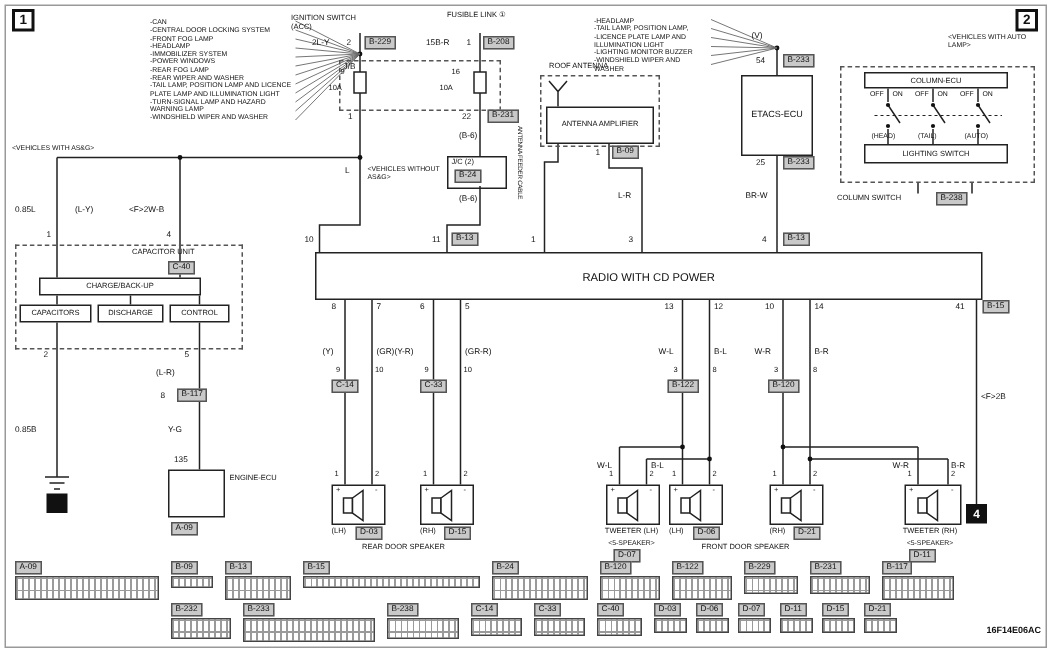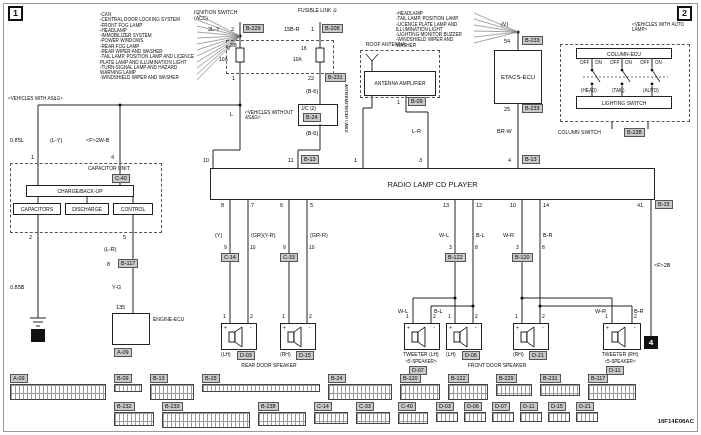--- a/index.html
+++ b/index.html
@@ -213,21 +213,21 @@
 <span class="ab f5 nw" style="left:558px;top:130px">COLUMN SWITCH</span>
 <span class="ab chip" style="left:624px;top:128px">B-238</span>
 
 <span class="ab f55 nw" style="left:203px;top:157px">10</span>
 <span class="ab f55 nw" style="left:288px;top:157px">11</span>
 <span class="ab chip" style="left:301px;top:155px">B-13</span>
 <span class="ab f55 nw" style="left:354px;top:157px">1</span>
 <span class="ab f55 nw" style="left:419px;top:157px">3</span>
 <span class="ab f55 nw" style="left:508px;top:157px">4</span>
 <span class="ab chip" style="left:522px;top:155px">B-13</span>
-<div class="ab box ctr" style="left:210px;top:168px;width:445px;height:32px;font-size:7.5px;display:flex;align-items:center;justify-content:center">RADIO LAMP CD PLAYER</div>
+<div class="ab box ctr" style="left:210px;top:168px;width:445px;height:32px;font-size:7.5px;display:flex;align-items:center;justify-content:center">RADIO WITH CD POWER</div>
 
 <span class="ab f55 nw" style="left:221px;top:202px">8</span>
 <span class="ab f55 nw" style="left:251px;top:202px">7</span>
 <span class="ab f55 nw" style="left:280px;top:202px">6</span>
 <span class="ab f55 nw" style="left:310px;top:202px">5</span>
 <span class="ab f55 nw" style="left:443px;top:202px">13</span>
 <span class="ab f55 nw" style="left:476px;top:202px">12</span>
 <span class="ab f55 nw" style="left:510px;top:202px">10</span>
 <span class="ab f55 nw" style="left:543px;top:202px">14</span>
 <span class="ab f55 nw" style="left:637px;top:202px">41</span>

